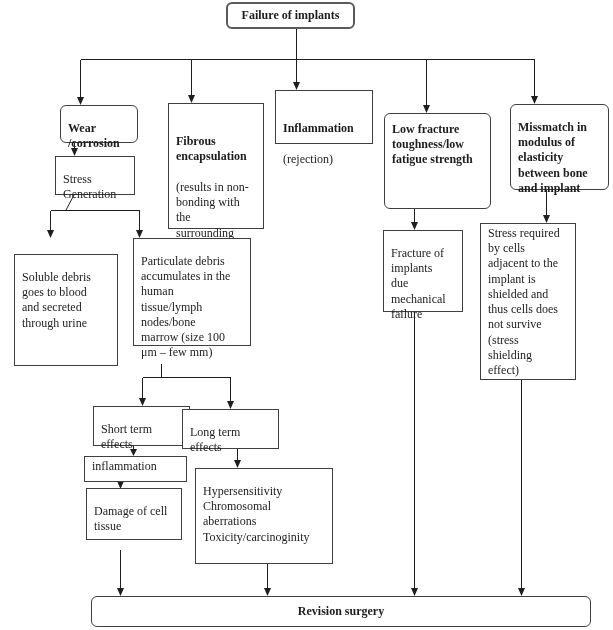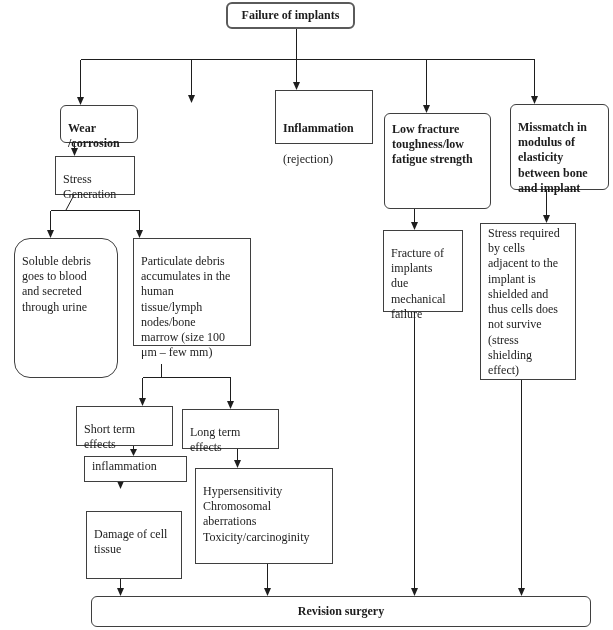--- a/index.html
+++ b/index.html
@@ -31,28 +31,28 @@
     text-align:center;padding:0;
   }
   
   #n-failure   {left:226px;top:2px;  width:129px;height:27px;border-width:2px;border-color:#5a5a5a;}
   #n-wear      {left:60px; top:105px;width:78px; height:38px;}
   #n-debris    {left:55px; top:156px;width:80px; height:39px;}
   #n-fibrous   {left:168px;top:103px;width:96px; height:126px;}
   #n-inflamrej {left:275px;top:90px; width:98px; height:54px;}
   #n-lowfrac   {left:384px;top:113px;width:107px;height:96px;padding-top:8px;}
   #n-missmatch {left:510px;top:104px;width:99px; height:86px;}
-  #n-soluble   {left:14px; top:238px;width:104px;height:140px;border-radius:16px;}
+  #n-soluble   {left:14px; top:254px;width:104px;height:112px;}
   #n-particulate{left:133px;top:238px;width:118px;height:108px;}
   #n-fracture  {left:383px;top:230px;width:80px; height:82px;}
   #n-stress    {left:480px;top:223px;width:96px; height:157px;padding-top:2px;}
-  #n-shortterm {left:76px; top:406px;width:97px; height:40px;}
+  #n-shortterm {left:93px; top:406px;width:97px; height:40px;}
   #n-longterm  {left:182px;top:409px;width:97px; height:40px;}
   #n-inflam2   {left:84px; top:456px;width:103px;height:26px;padding-top:2px;}
-  #n-damage    {left:86px; top:488px;width:96px; height:68px;margin-top:23px;}
+  #n-damage    {left:86px; top:488px;width:96px; height:52px;}
   #n-hyper     {left:195px;top:468px;width:138px;height:96px;}
   #n-revision  {left:91px; top:596px;width:500px;height:31px;}
 </style>
 </head>
 <body>
 
 <div id="stage">
 
   <svg id="connectors" viewBox="0 0 613 630" xmlns="http://www.w3.org/2000/svg">
     <g stroke="#1e1e1e" stroke-width="1" fill="none" shape-rendering="crispEdges">
@@ -115,20 +115,29 @@
   </svg>
 
   <div id="n-failure" class="node bold center">Failure of implants</div>
 
   <div id="n-wear" class="node bold">Wear
 /corrosion</div>
 
   <div id="n-debris" class="node">Stress
 Generation</div>
 
+  <div id="n-fibrous" class="node">
+    <span class="title">Fibrous
+encapsulation</span>
+    <span class="body">(results in non-
+bonding with
+the
+surrounding
+tissue)</span>
+  </div>
 
   <div id="n-inflamrej" class="node">
     <span class="title">Inflammation</span>
     <span class="body">(rejection)</span>
   </div>
 
   <div id="n-lowfrac" class="node bold">Low fracture
 toughness/low
 fatigue strength</div>
 

